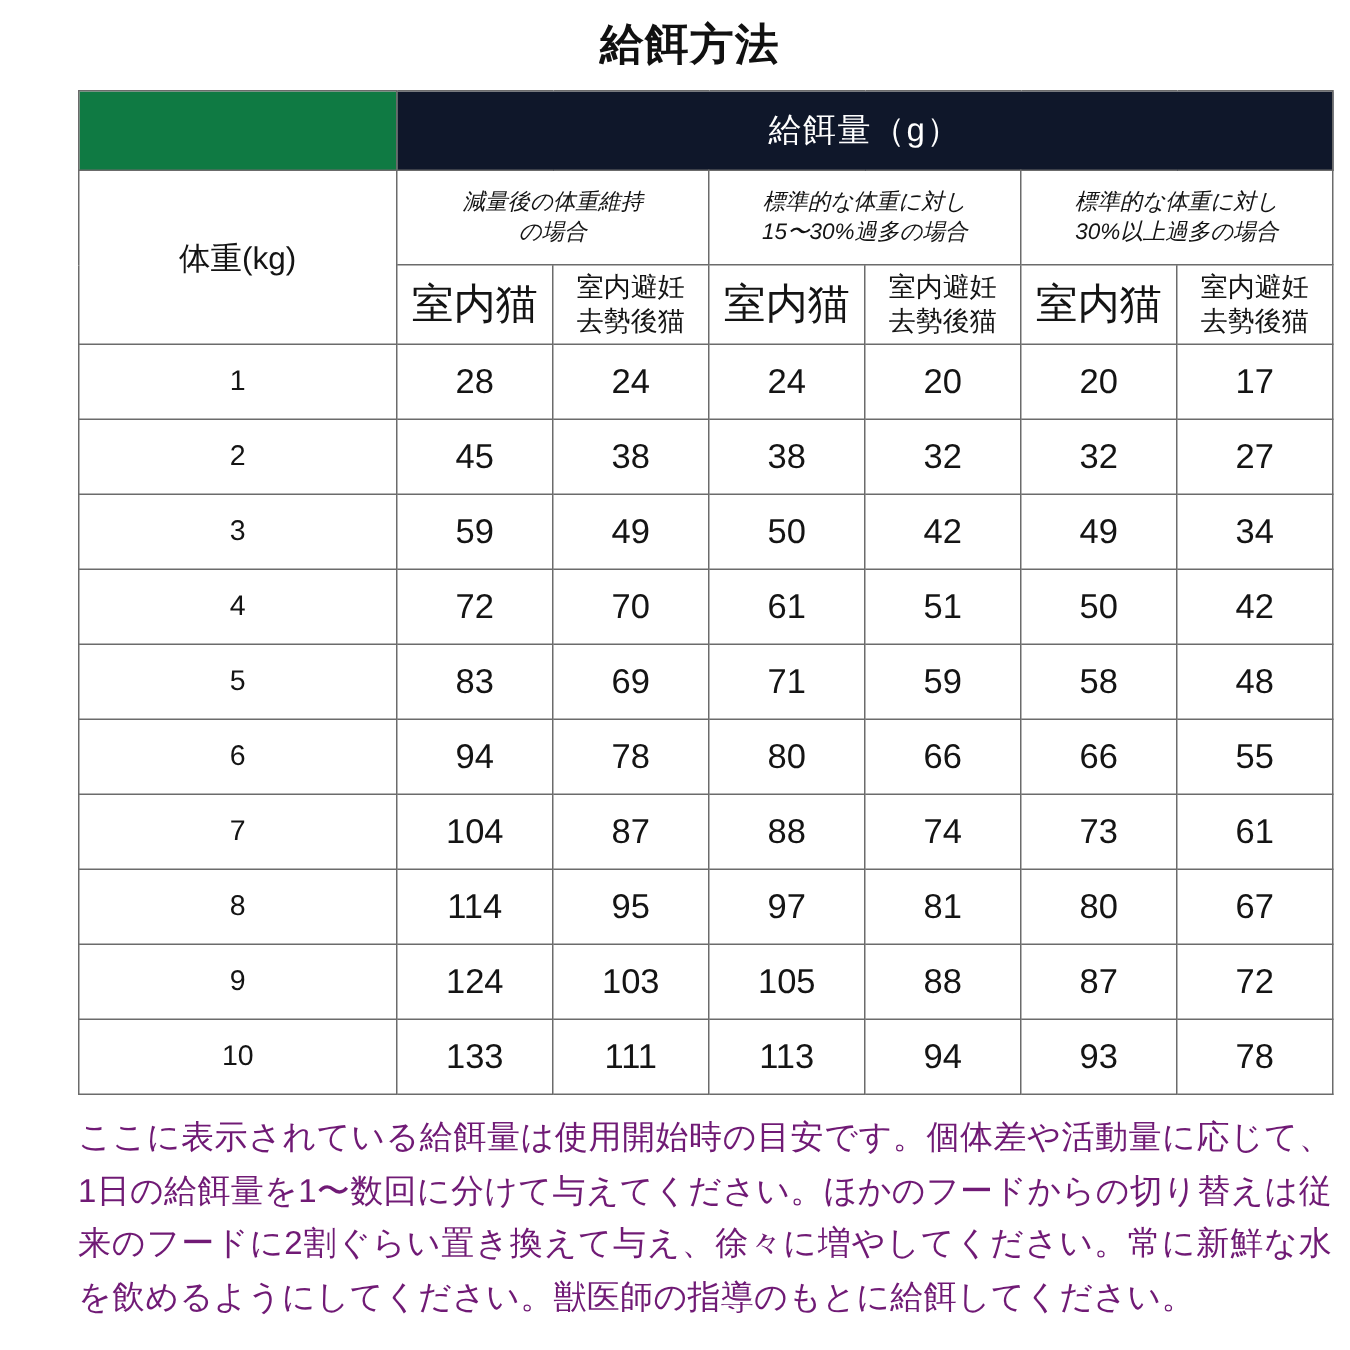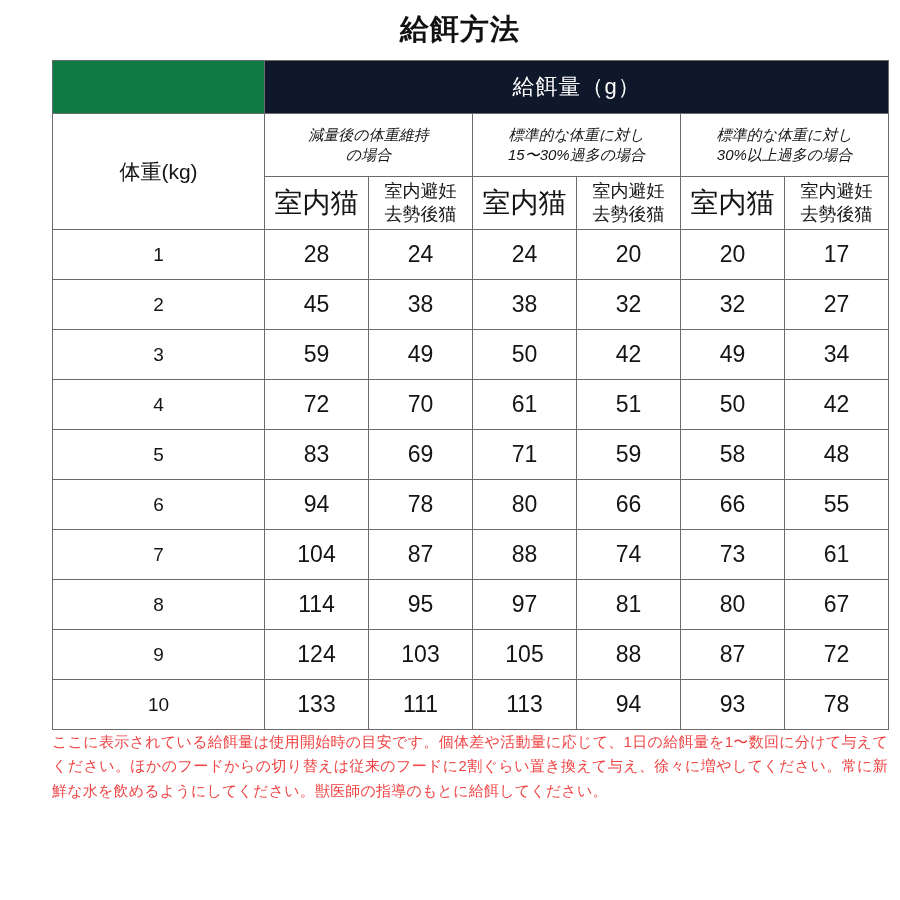--- a/index.html
+++ b/index.html
@@ -76,25 +76,25 @@
   }
   .row-label {
     font-size: 19px;
     height: 49px;
   }
   .val {
     font-size: 23px;
     height: 49px;
   }
   .note {
-    margin-top: 0;
-    font-size: 15px;
+    margin-top: 10px;
+    font-size: 22px;
     line-height: 1.62;
     text-align: justify;
-    color: #ef4444;
+    color: #701a75;
     width: 836px;
     letter-spacing: 0.2px;
   }
 </style>
 </head>
 <body>
 
 <div class="page">
 
   <div class="title">給餌方法</div>

